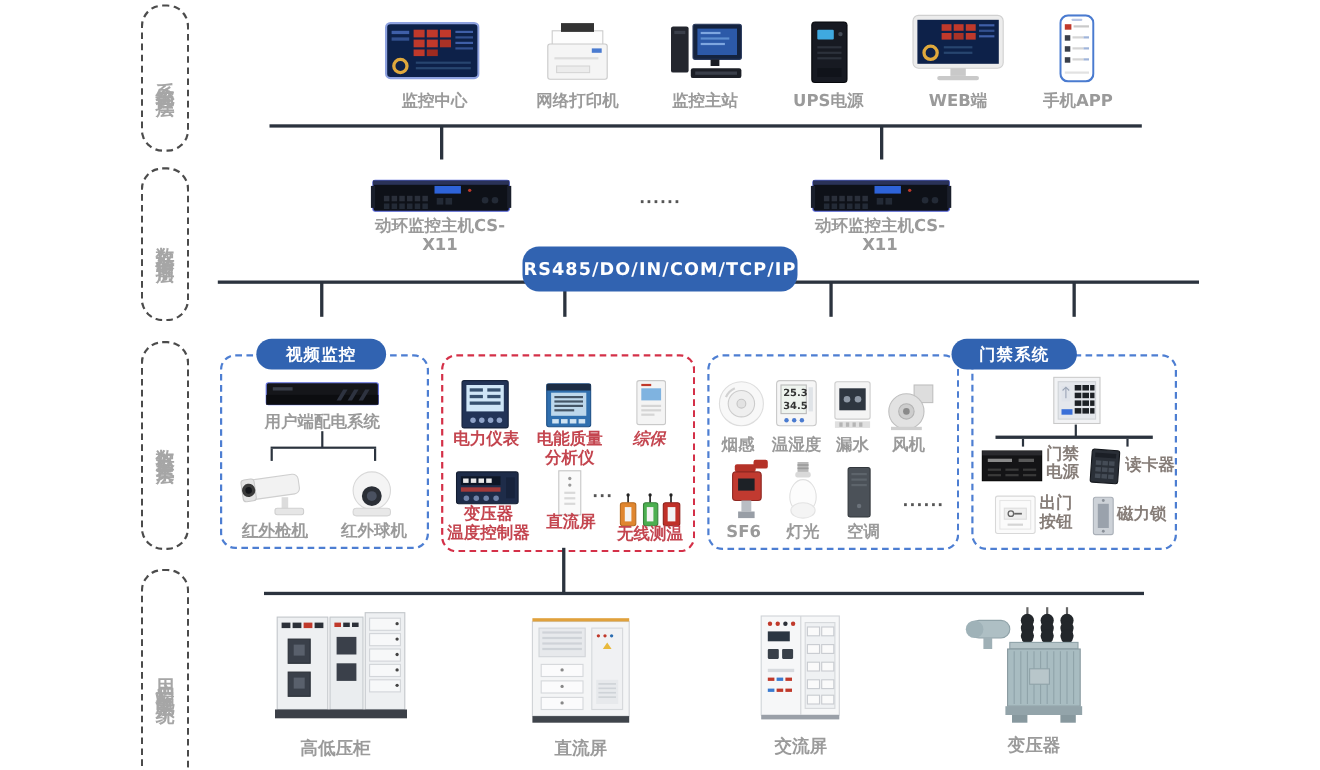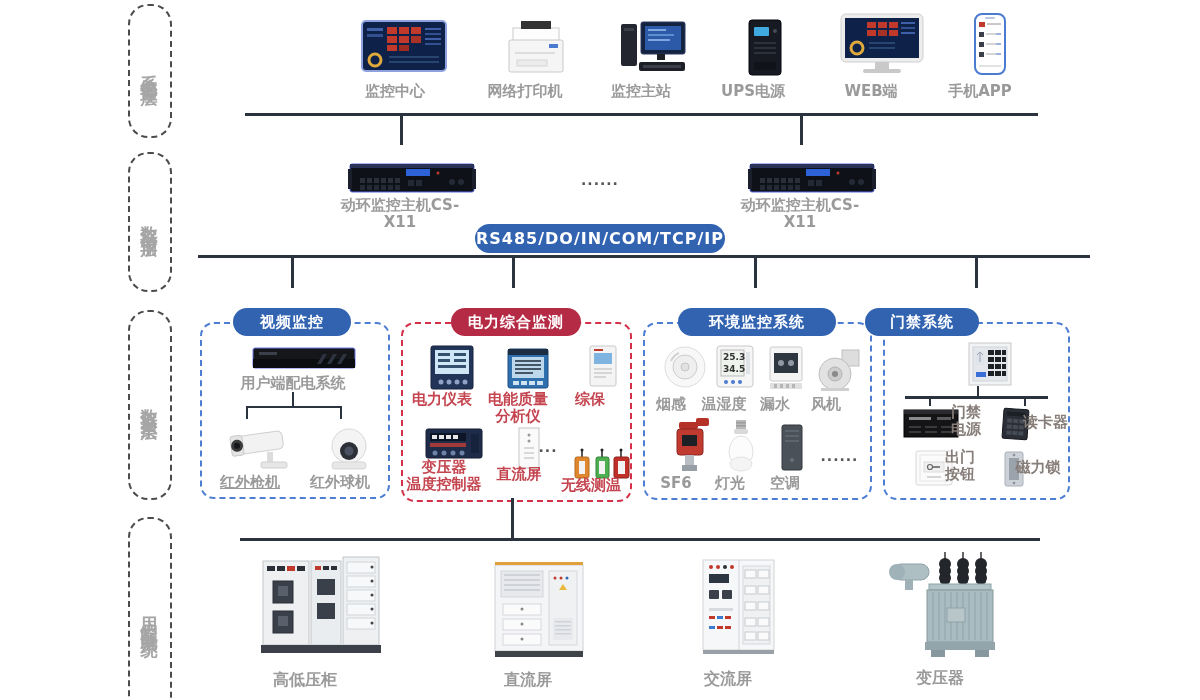--- a/index.html
+++ b/index.html
@@ -1,18 +1,18 @@
 <!DOCTYPE html>
 <html><head>
 <meta charset="utf-8">
 <style>
   html,body{margin:0;padding:0;background:#fff;overflow:hidden;}
   body{font-family:"DejaVu Sans","Liberation Sans",sans-serif;}
   #canvas{position:relative;width:1200px;height:700px;background:#ffffff;overflow:hidden;}
-  .abs{position:absolute;margin-left:11px;}
+  .abs{position:absolute;}
   .line{position:absolute;background:#2b333e;}
   .lbl{position:absolute;font-weight:bold;color:#9a9a9a;font-size:15px;text-align:center;line-height:1.15;white-space:pre-line;}
   .lbl.red{color:#c4454f;}
   .lbl.acc{color:#867d78;}
   .lbl.big{font-size:16px;}
   .pill{position:absolute;background:#3163b1;color:#fff;border-radius:15px;font-weight:bold;font-size:15px;display:flex;align-items:center;justify-content:center;z-index:5;letter-spacing:1px;}
   .pill.red{background:#b52b45;}
   .gbox{position:absolute;border:2px dashed #4d7ed2;border-radius:14px;}
   .gbox.red{border-color:#d43048;}
   .rail{position:absolute;left:128px;width:40px;border:2px dashed #4b4b4b;border-radius:20px;color:#a6a6a6;font-weight:bold;font-size:17px;writing-mode:vertical-rl;text-orientation:upright;display:flex;align-items:center;justify-content:center;letter-spacing:4px;}
@@ -191,35 +191,33 @@
         <rect x="47" y="25" width="5" height="5" fill="#232a36"></rect>
       <rect x="60" y="20" width="6" height="6" fill="#232a36"></rect>
         <rect x="68" y="20" width="6" height="6" fill="#232a36"></rect>
       <circle cx="104" cy="22" r="3" fill="#232a36"></circle>
         <circle cx="113" cy="22" r="3" fill="#232a36"></circle>
       <circle cx="90" cy="13" r="1.5" fill="#c0392b"></circle>
     </svg>
   </div>
   <div class="lbl" style="left:730px;top:197px;width:140px;">动环监控主机CS-X11</div>
 
-  <div class="pill" style="left:475px;top:224px;width:250px;height:29px;font-size:16px;">RS485/DO/IN/COM/TCP/IP</div>
+  <div class="pill" style="left:475px;top:224px;width:250px;height:41px;font-size:16px;">RS485/DO/IN/COM/TCP/IP</div>
   <div class="line" style="left:198px;top:255px;width:892px;height:3px;"></div>
   <div class="line" style="left:291px;top:257px;width:3px;height:31px;"></div>
   <div class="line" style="left:512px;top:257px;width:3px;height:31px;"></div>
   <div class="line" style="left:754px;top:257px;width:3px;height:31px;"></div>
   <div class="line" style="left:975px;top:257px;width:3px;height:31px;"></div>
 
   <div class="gbox" style="left:200px;top:322px;width:186px;height:173px;"></div>
   <div class="gbox red" style="left:401px;top:322px;width:227px;height:176px;"></div>
   <div class="gbox" style="left:643px;top:322px;width:225px;height:174px;"></div>
   <div class="gbox" style="left:883px;top:322px;width:183px;height:174px;"></div>
 
   <div class="pill" style="left:233px;top:308px;width:118px;height:28px;">视频监控</div>
-  <div class="pill red" style="left:451px;top:308px;width:130px;height:28px;">电力综合监测</div>
-  <div class="pill" style="left:678px;top:308px;width:158px;height:28px;">环境监控系统</div>
   <div class="pill" style="left:865px;top:308px;width:114px;height:28px;font-family:Liberation Serif, serif;">门禁系统</div>
 
   <div class="abs" style="left:240px;top:346px;">
     <svg width="106" height="26" viewBox="0 0 106 26">
       <rect x="2" y="2" width="102" height="20" rx="2" fill="#15161a" stroke="#6a78e8"></rect>
       <rect x="2" y="13" width="102" height="9" fill="#0c0d10"></rect>
       <rect x="8" y="6" width="18" height="3" fill="#3a3f4a"></rect>
       <path d="M72 8 l-6 10 h4 l6 -10 z" fill="#2e3340"></path>
         <path d="M82 8 l-6 10 h4 l6 -10 z" fill="#2e3340"></path>
         <path d="M92 8 l-6 10 h4 l6 -10 z" fill="#2e3340"></path>
@@ -292,21 +290,21 @@
   <div class="abs" style="left:578px;top:345px;">
     <svg width="28" height="42" viewBox="0 0 28 42">
       <rect x="1" y="1" width="26" height="40" rx="2" fill="#f4f4f4" stroke="#c9c9c9"></rect>
       <rect x="5" y="4" width="9" height="2" fill="#c0392b"></rect>
       <rect x="5" y="8" width="18" height="11" fill="#7fb3e0"></rect>
       <rect x="5" y="23" width="18" height="2" fill="#d5d5d5"></rect>
         <rect x="5" y="27" width="18" height="2" fill="#d5d5d5"></rect>
         <rect x="5" y="31" width="12" height="2" fill="#d5d5d5"></rect>
     </svg>
   </div>
-  <div class="lbl red" style="left:560px;top:391px;width:60px;">综保</div>
+  <div class="lbl red" style="left:560px;top:391px;width:60px;font-style:italic;">综保</div>
 
   <div class="abs" style="left:414px;top:428px;">
     <svg width="58" height="31" viewBox="0 0 58 31">
       <rect x="1" y="1" width="56" height="29" rx="2" fill="#1e2c49" stroke="#121c30"></rect>
       <rect x="5" y="5" width="36" height="8" fill="#0d1626"></rect>
       <rect x="7" y="7" width="5" height="4" fill="#e8e8e8"></rect>
         <rect x="14" y="7" width="5" height="4" fill="#e8e8e8"></rect>
         <rect x="21" y="7" width="5" height="4" fill="#e8e8e8"></rect>
         <rect x="28" y="7" width="5" height="4" fill="#e8e8e8"></rect>
       <rect x="5" y="15" width="36" height="4" fill="#a33a3a"></rect>

